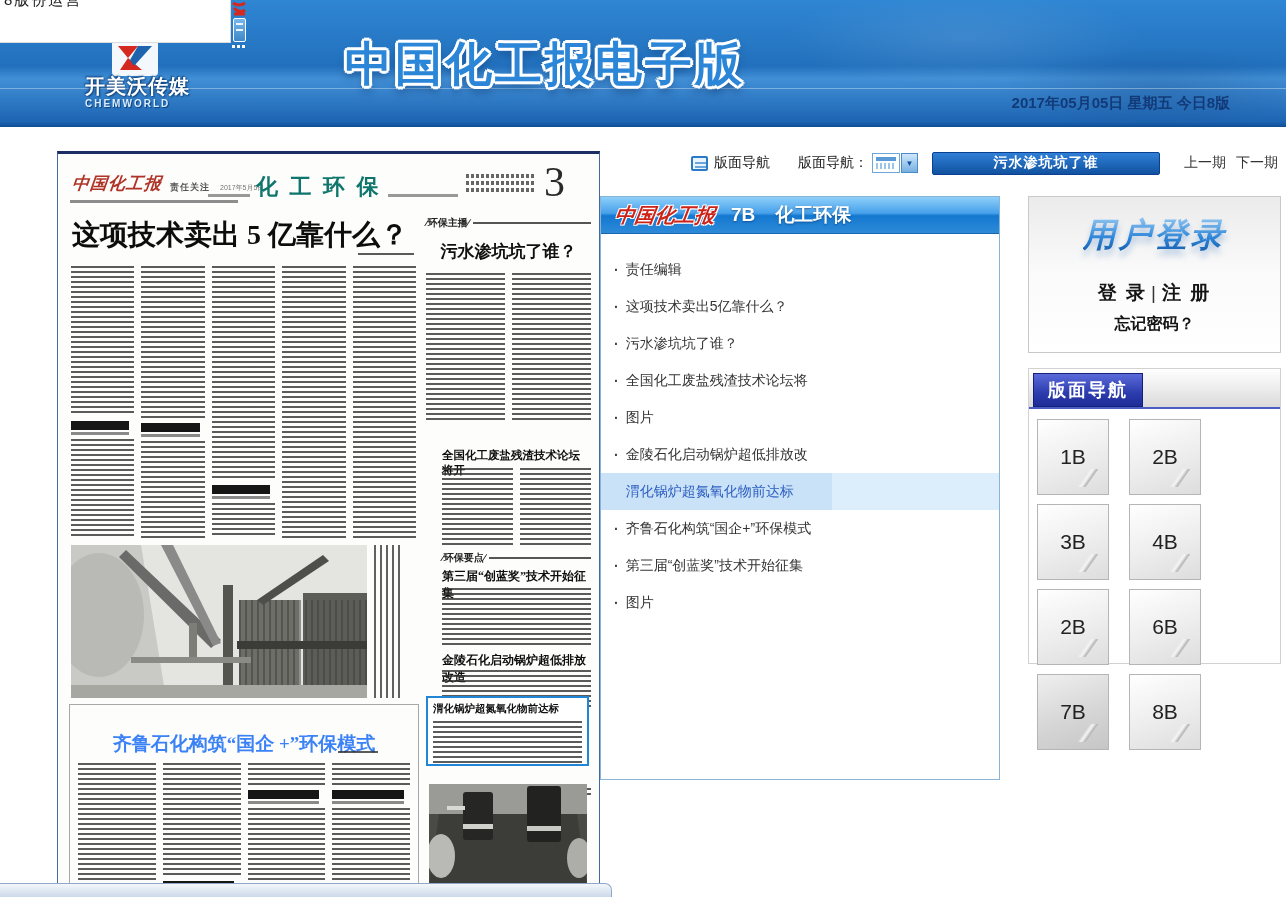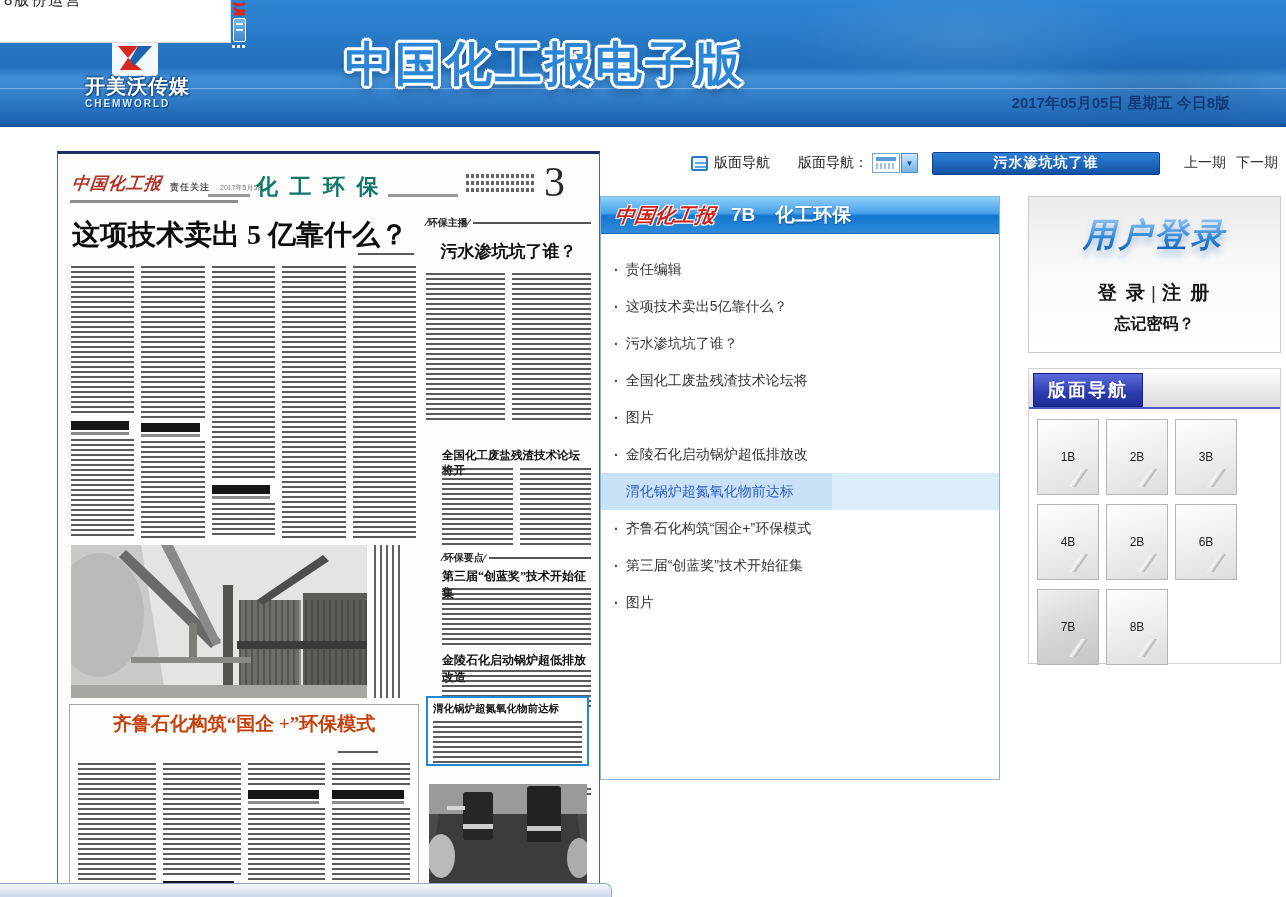--- a/index.html
+++ b/index.html
@@ -84,21 +84,21 @@
   .maincols { position:absolute; left:13px; top:112px; width:345px; height:272px; display:flex; gap:7px;}
   .maincols .c { flex:1; display:flex; flex-direction:column;}
   .fill { flex:1; }
   .byline { position:absolute; left:300px; top:99px; width:56px; height:5px;}
 
   .photo1 { position:absolute; left:13px; top:391px; width:296px; height:153px; background:#e6e6e4; overflow:hidden;}
   .photo1 svg { display:block; }
   .caption-v { position:absolute; left:316px; top:391px; width:26px; height:153px;}
 
   .qilu { position:absolute; left:11px; top:550px; width:350px; height:200px; border:1px solid #a8a8a8; background:#fdfdfb;}
-  .qilu-h { margin-top:6px; text-align:center; font-size:19px; font-weight:bold; color:#c2410c;}
+  .qilu-h { margin-top:26px; text-align:center; font-size:19px; font-weight:bold; color:#3b82f6;}
   .qilu-by { position:absolute; right:40px; top:46px; width:40px; height:5px;}
   .qilu-cols { position:absolute; left:8px; right:8px; top:58px; bottom:4px; display:flex; gap:7px;}
   .qilu-cols .c { flex:1; display:flex; flex-direction:column;}
 
   .rcol { position:absolute; left:368px; top:278px; width:165px;}
   .rh { font-size:11.5px; font-weight:bold; color:#0e0e0e; }
   .rh2 { font-size:12px; font-weight:bold; color:#0e0e0e; }
   .rcol .cols2 { margin-top:6px; }
   .pos { position:absolute; left:16px; right:0;margin-top:16px; }
   .bluebox { position:absolute; left:0; top:264px; width:163px; height:70px; border:2px solid #1f86d8; padding:4px 5px; background:#fff;}
@@ -130,23 +130,23 @@
   .login-sep { margin:0 4px; font-weight:normal; color:#333;}
   .forgot { margin-top:8px; font-size:16px; font-weight:bold; color:#141414; cursor:pointer;}
 
   
   .pnav { position:absolute; left:1028px; top:368px; width:253px; height:296px; background:#fff; border:1px solid #d2d2d2; z-index:2;}
   .pnav-head { position:relative; height:40px; background:linear-gradient(180deg,#ffffff,#dadada); border-bottom:2px solid #4b5cc4;}
   .pnav-tab { position:absolute; left:4px; top:4px; width:110px; height:34px; line-height:32px; text-align:center;
     background:linear-gradient(180deg,#5a6ada 0%,#2c3cae 60%,#1e2c96 100%); border:1px solid #15207a;
     color:#fff; font-weight:bold; font-size:18px; letter-spacing:2px; cursor:pointer;}
   .pgrid { padding:10px 0 0 8px; display:flex; flex-wrap:wrap;}
-  .pbtn { width:62px; height:76px; margin:0 7px 9px 0; border:1px solid #b5b5b5; position:relative; overflow:hidden;
+  .pbtn { width:72px; height:76px; margin:0 20px 9px 0; border:1px solid #b5b5b5; position:relative; overflow:hidden;
     background:linear-gradient(160deg,#ffffff 0%,#ededed 55%,#dddddd 100%);
-    display:flex; align-items:center; justify-content:center; font-size:12px; color:#222; cursor:pointer;}
+    display:flex; align-items:center; justify-content:center; font-size:21px; color:#222; cursor:pointer;}
   .pbtn::after { content:""; position:absolute; right:7px; bottom:7px; width:26px; height:18px;
     background:linear-gradient(305deg,transparent 38%,#b5b5b5 42%,#f5f5f5 52%,transparent 62%);}
   .pbtn.current { background:linear-gradient(160deg,#efefef 0%,#d6d6d6 55%,#c6c6c6 100%);}
 
   
   .statusbar { position:absolute; left:0; top:883px; width:612px; height:14px; z-index:9;
     background:linear-gradient(180deg,#f3f7fb,#ccd9ea); border-top:1px solid #8fa8c8; border-right:1px solid #8fa8c8; border-top-right-radius:7px;}
 </style>
 </head>
 <body>

